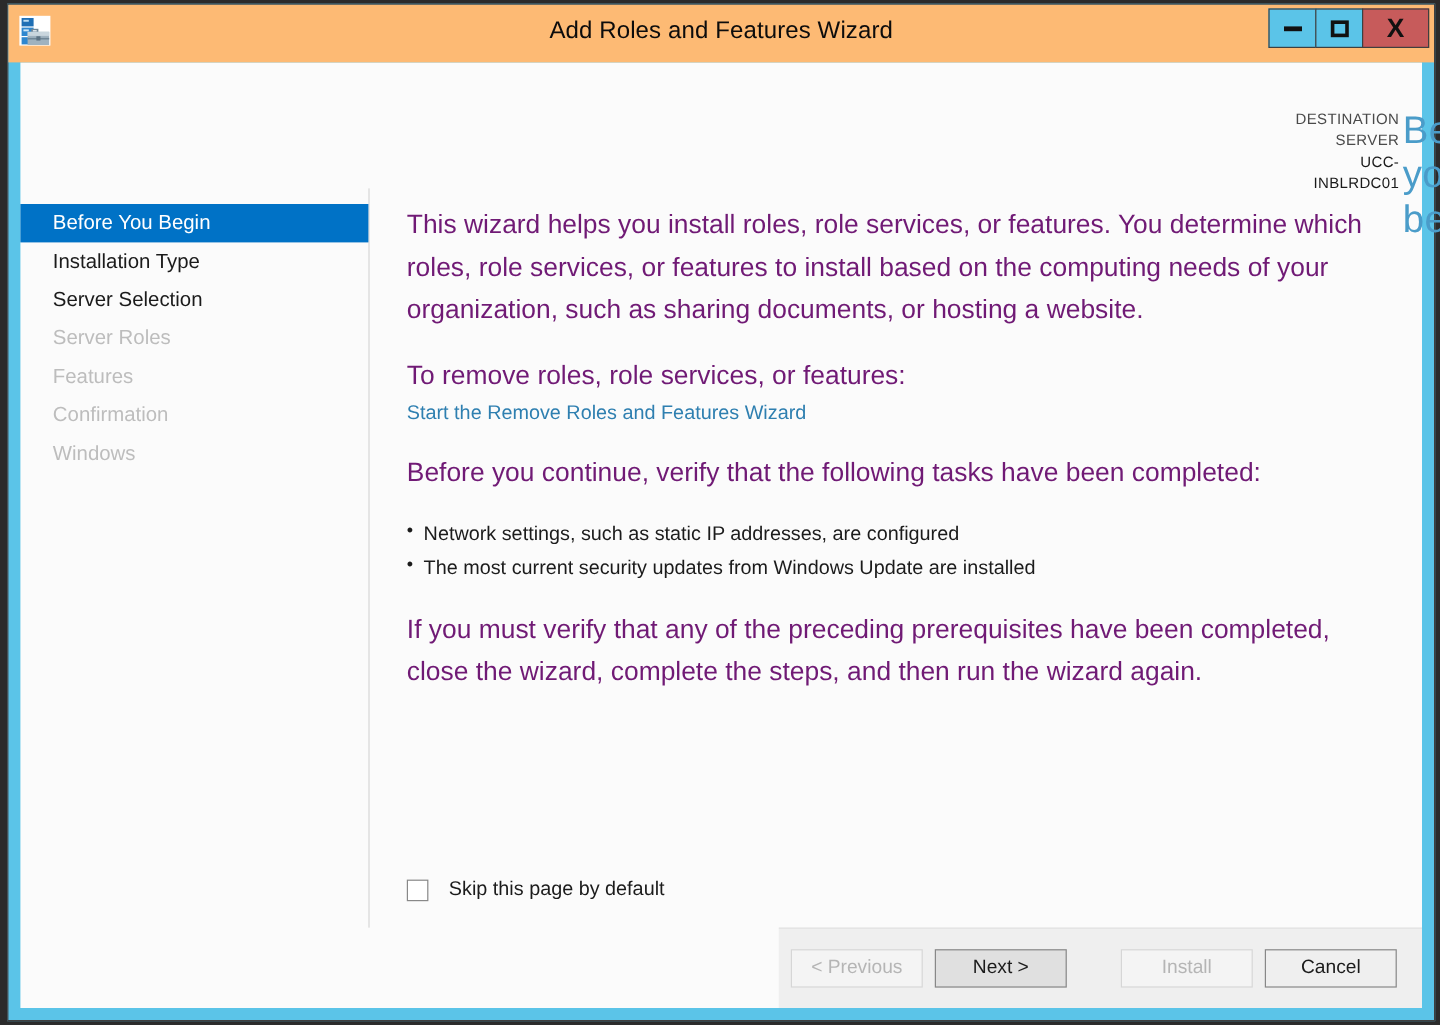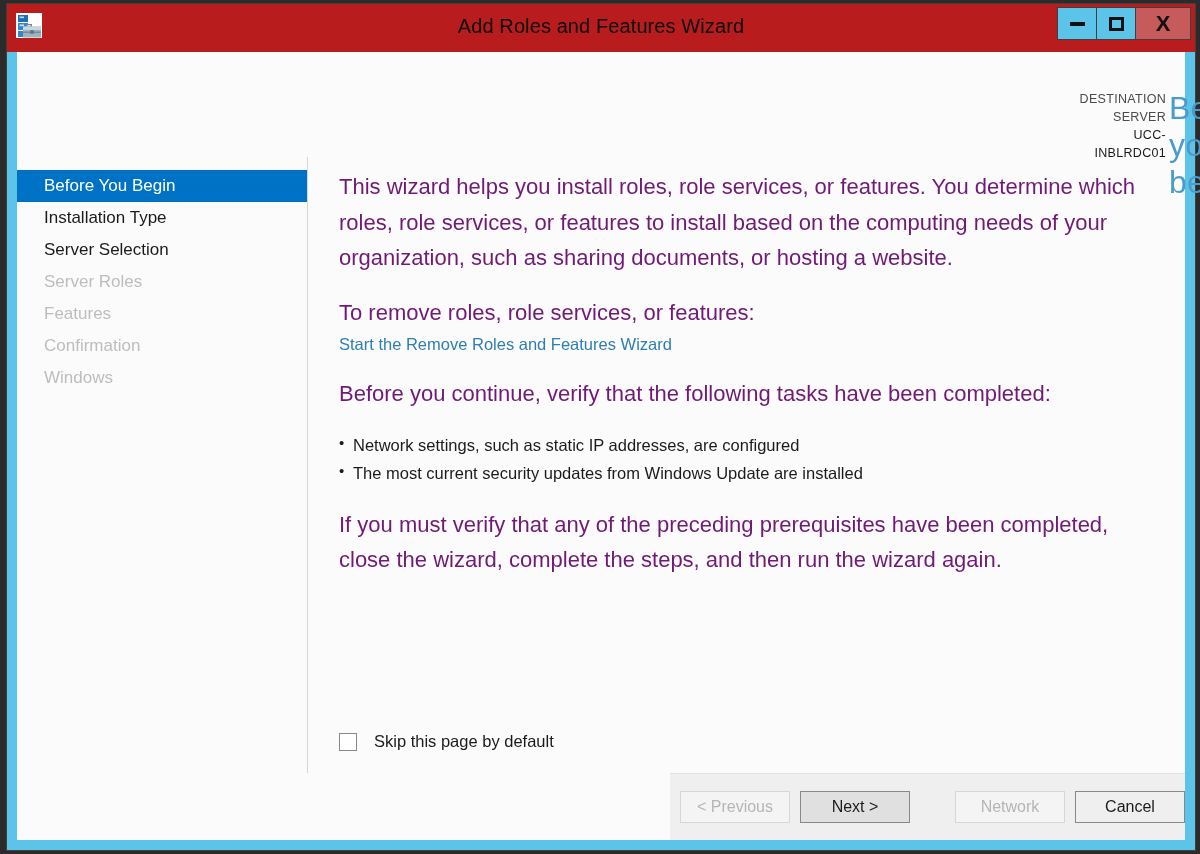--- a/index.html
+++ b/index.html
@@ -29,21 +29,21 @@
     border: 1px solid #3f3f3f;
     display: flex;
     flex-direction: column;
   }
 
   
   .titlebar {
     position: relative;
     height: 48px;
     flex: 0 0 48px;
-    background: #b91c1c;
+    background: #fdba74;
     display: flex;
     align-items: flex-start;
   }
   .app-icon {
     position: absolute;
     left: 9px;
     top: 9px;
     width: 30px;
     height: 29px;
   }
@@ -234,20 +234,21 @@
   }
 
   
   .footer {
     flex: 0 0 67px;
     background: #efefef;
     border-top: 1px solid #e2e2e2;
     display: flex;
     align-items: center;
     justify-content: flex-end;
+    padding-right: 21px;
   }
   .btn {
     height: 32px;
     min-width: 110px;
     padding: 0 12px;
     font-size: 16px;
     font-family: "Liberation Sans", sans-serif;
     background: #efefef;
     border: 1px solid #c6c6c6;
     color: #1b1b1b;
@@ -348,19 +349,19 @@
             <span class="checkbox"></span>
             <span class="skip-label">Skip this page by default</span>
           </div>
         </div>
       </div>
 
       <div class="footer">
         <button class="btn disabled">&lt; Previous</button>
         <button class="btn default">Next &gt;</button>
         <span class="btn-gap"></span>
-        <button class="btn disabled">Network</button>
+        <button class="btn disabled">Install</button>
         <button class="btn strong">Cancel</button>
       </div>
 
     </div>
   </div>
 </div>
 
 </body></html>

